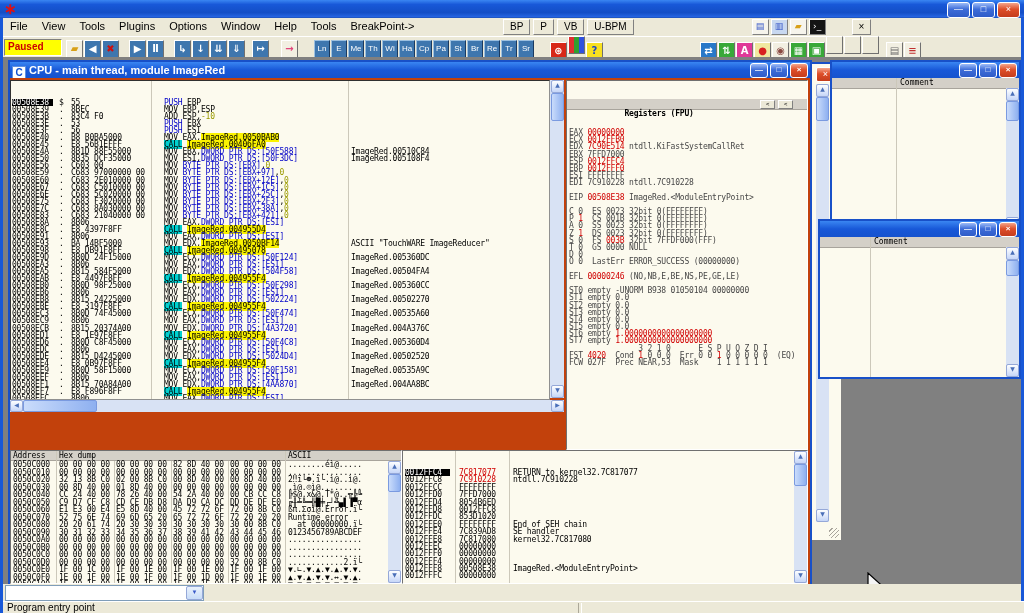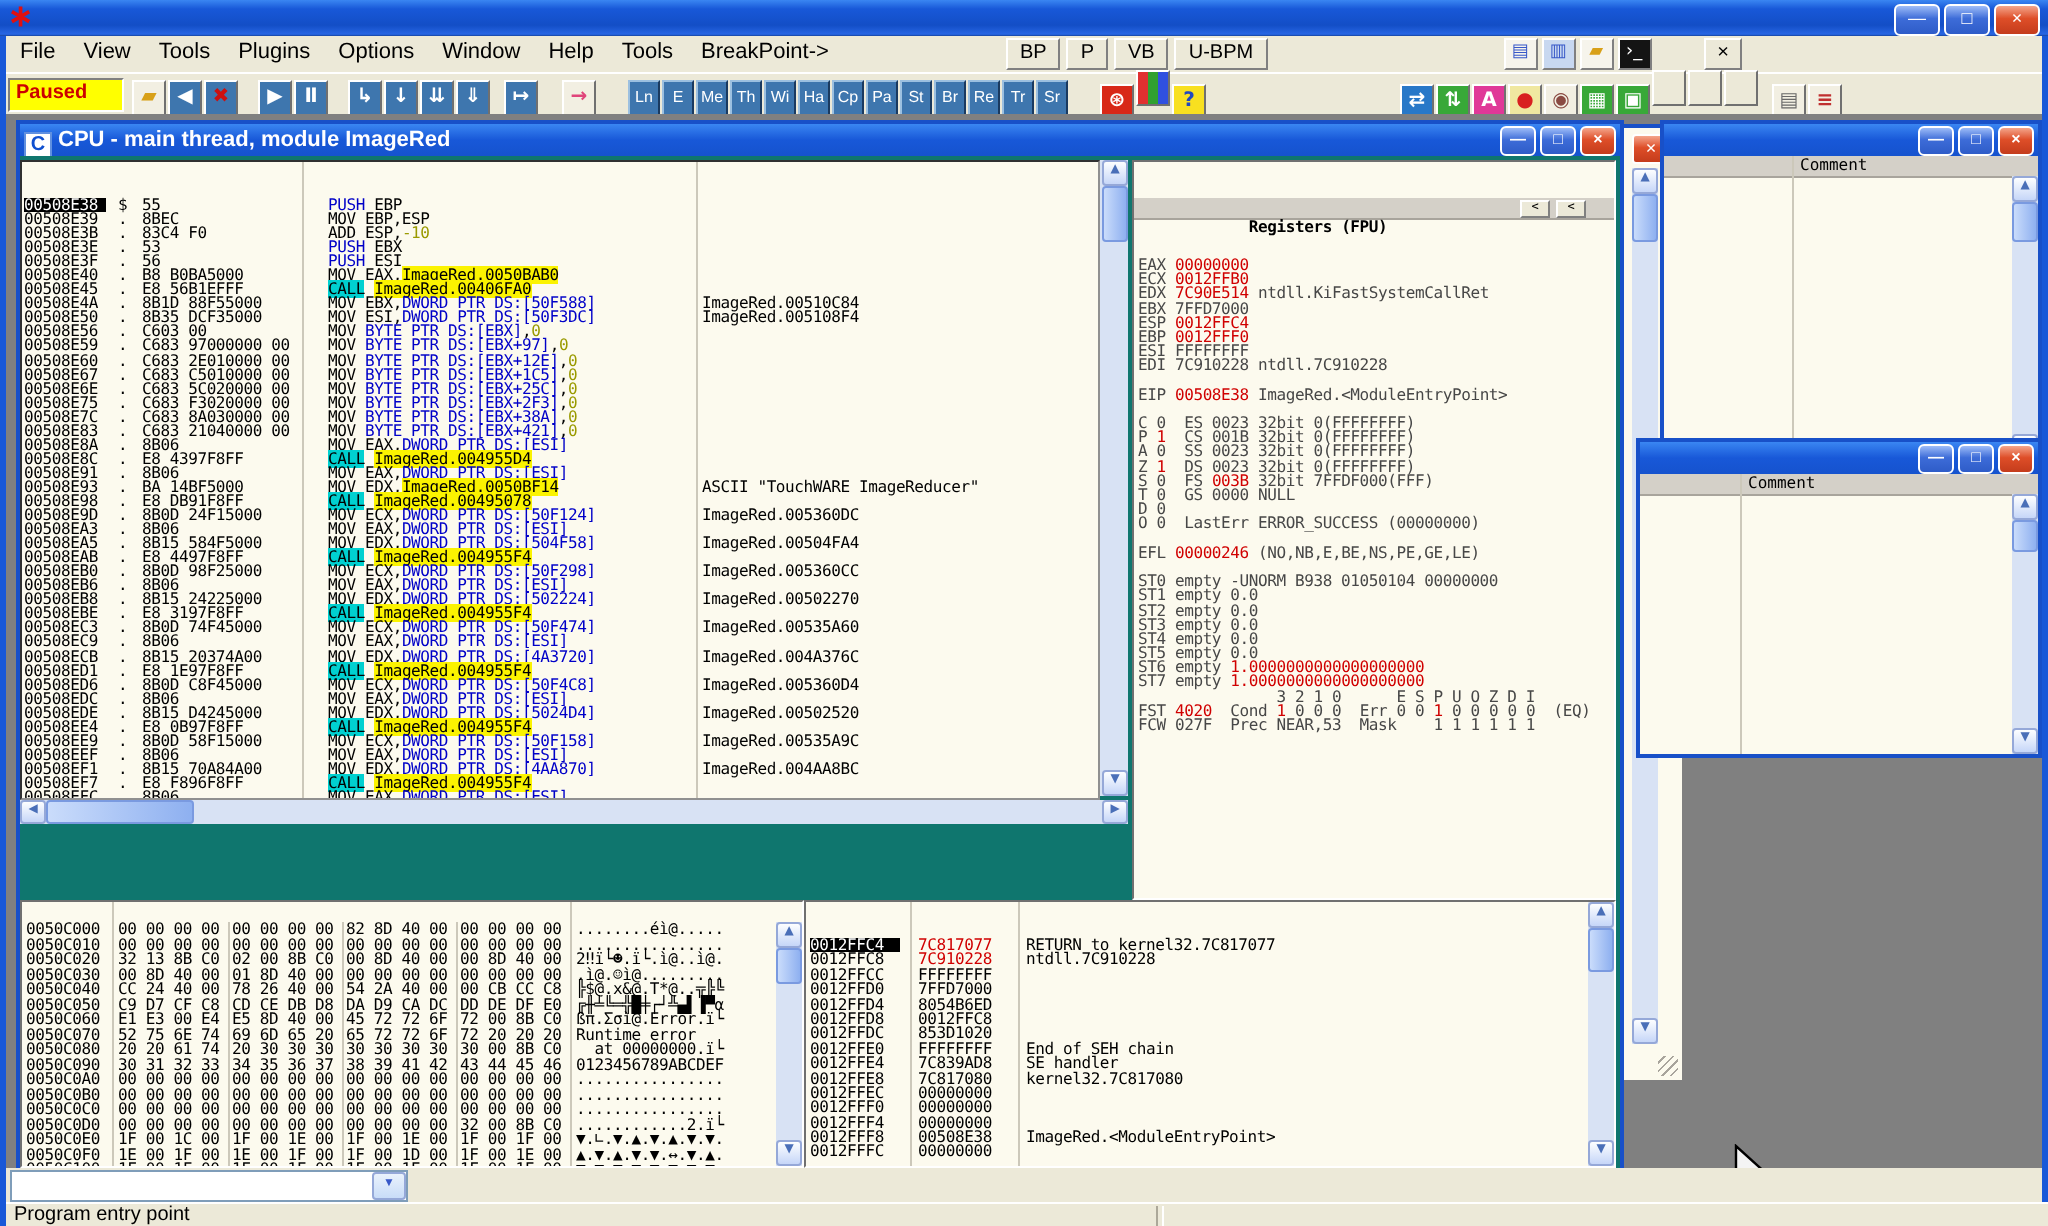--- a/index.html
+++ b/index.html
@@ -197,21 +197,21 @@
 
     <div class="cwin" style="left:5px;top:3px;width:800px;height:524px;">
       <div class="ctitle">
         <span class="cpu-icon">C</span><span>CPU - main thread, module ImageRed</span>
         <span class="cap-btns">
           <span class="cap-btn">—</span>
           <span class="cap-btn">□</span>
           <span class="cap-btn close">×</span>
         </span>
       </div>
-      <div style="position:absolute;left:0;top:16px;right:0;bottom:0;background:#0f766e;">
+      <div style="position:absolute;left:0;top:16px;right:0;bottom:0;background:#c2410c;">
 
         <div class="pane dark mono" style="left:0;top:2px;width:538px;height:318px;">
           <div id="disasm-rows"><div class="drow mono"><span class="d-addr sel">00508E38</span><span class="d-mark">$</span><span class="d-bytes">55</span><span class="d-cmd"><span class="t-k">PUSH</span><span class="t-n"> EBP</span></span></div><div class="drow mono"><span class="d-addr">00508E39</span><span class="d-mark">.</span><span class="d-bytes">8BEC</span><span class="d-cmd"><span class="t-n">MOV EBP,ESP</span></span></div><div class="drow mono"><span class="d-addr">00508E3B</span><span class="d-mark">.</span><span class="d-bytes">83C4 F0</span><span class="d-cmd"><span class="t-n">ADD ESP,</span><span class="t-o">-10</span></span></div><div class="drow mono"><span class="d-addr">00508E3E</span><span class="d-mark">.</span><span class="d-bytes">53</span><span class="d-cmd"><span class="t-k">PUSH</span><span class="t-n"> EBX</span></span></div><div class="drow mono"><span class="d-addr">00508E3F</span><span class="d-mark">.</span><span class="d-bytes">56</span><span class="d-cmd"><span class="t-k">PUSH</span><span class="t-n"> ESI</span></span></div><div class="drow mono"><span class="d-addr">00508E40</span><span class="d-mark">.</span><span class="d-bytes">B8 B0BA5000</span><span class="d-cmd"><span class="t-n">MOV EAX,</span><span class="t-y">ImageRed.0050BAB0</span></span></div><div class="drow mono"><span class="d-addr">00508E45</span><span class="d-mark">.</span><span class="d-bytes">E8 56B1EFFF</span><span class="d-cmd"><span class="t-c">CALL</span><span class="t-n"> </span><span class="t-y">ImageRed.00406FA0</span></span></div><div class="drow mono"><span class="d-addr">00508E4A</span><span class="d-mark">.</span><span class="d-bytes">8B1D 88F55000</span><span class="d-cmd"><span class="t-n">MOV EBX,</span><span class="t-b">DWORD PTR DS:[50F588]</span></span><span class="d-com">ImageRed.00510C84</span></div><div class="drow mono"><span class="d-addr">00508E50</span><span class="d-mark">.</span><span class="d-bytes">8B35 DCF35000</span><span class="d-cmd"><span class="t-n">MOV ESI,</span><span class="t-b">DWORD PTR DS:[50F3DC]</span></span><span class="d-com">ImageRed.005108F4</span></div><div class="drow mono"><span class="d-addr">00508E56</span><span class="d-mark">.</span><span class="d-bytes">C603 00</span><span class="d-cmd"><span class="t-n">MOV </span><span class="t-b">BYTE PTR DS:[EBX]</span><span class="t-n">,</span><span class="t-o">0</span></span></div><div class="drow mono"><span class="d-addr">00508E59</span><span class="d-mark">.</span><span class="d-bytes">C683 97000000 00</span><span class="d-cmd"><span class="t-n">MOV </span><span class="t-b">BYTE PTR DS:[EBX+97]</span><span class="t-n">,</span><span class="t-o">0</span></span></div><div class="drow mono"><span class="d-addr">00508E60</span><span class="d-mark">.</span><span class="d-bytes">C683 2E010000 00</span><span class="d-cmd"><span class="t-n">MOV </span><span class="t-b">BYTE PTR DS:[EBX+12E]</span><span class="t-n">,</span><span class="t-o">0</span></span></div><div class="drow mono"><span class="d-addr">00508E67</span><span class="d-mark">.</span><span class="d-bytes">C683 C5010000 00</span><span class="d-cmd"><span class="t-n">MOV </span><span class="t-b">BYTE PTR DS:[EBX+1C5]</span><span class="t-n">,</span><span class="t-o">0</span></span></div><div class="drow mono"><span class="d-addr">00508E6E</span><span class="d-mark">.</span><span class="d-bytes">C683 5C020000 00</span><span class="d-cmd"><span class="t-n">MOV </span><span class="t-b">BYTE PTR DS:[EBX+25C]</span><span class="t-n">,</span><span class="t-o">0</span></span></div><div class="drow mono"><span class="d-addr">00508E75</span><span class="d-mark">.</span><span class="d-bytes">C683 F3020000 00</span><span class="d-cmd"><span class="t-n">MOV </span><span class="t-b">BYTE PTR DS:[EBX+2F3]</span><span class="t-n">,</span><span class="t-o">0</span></span></div><div class="drow mono"><span class="d-addr">00508E7C</span><span class="d-mark">.</span><span class="d-bytes">C683 8A030000 00</span><span class="d-cmd"><span class="t-n">MOV </span><span class="t-b">BYTE PTR DS:[EBX+38A]</span><span class="t-n">,</span><span class="t-o">0</span></span></div><div class="drow mono"><span class="d-addr">00508E83</span><span class="d-mark">.</span><span class="d-bytes">C683 21040000 00</span><span class="d-cmd"><span class="t-n">MOV </span><span class="t-b">BYTE PTR DS:[EBX+421]</span><span class="t-n">,</span><span class="t-o">0</span></span></div><div class="drow mono"><span class="d-addr">00508E8A</span><span class="d-mark">.</span><span class="d-bytes">8B06</span><span class="d-cmd"><span class="t-n">MOV EAX,</span><span class="t-b">DWORD PTR DS:[ESI]</span></span></div><div class="drow mono"><span class="d-addr">00508E8C</span><span class="d-mark">.</span><span class="d-bytes">E8 4397F8FF</span><span class="d-cmd"><span class="t-c">CALL</span><span class="t-n"> </span><span class="t-y">ImageRed.004955D4</span></span></div><div class="drow mono"><span class="d-addr">00508E91</span><span class="d-mark">.</span><span class="d-bytes">8B06</span><span class="d-cmd"><span class="t-n">MOV EAX,</span><span class="t-b">DWORD PTR DS:[ESI]</span></span></div><div class="drow mono"><span class="d-addr">00508E93</span><span class="d-mark">.</span><span class="d-bytes">BA 14BF5000</span><span class="d-cmd"><span class="t-n">MOV EDX,</span><span class="t-y">ImageRed.0050BF14</span></span><span class="d-com">ASCII "TouchWARE ImageReducer"</span></div><div class="drow mono"><span class="d-addr">00508E98</span><span class="d-mark">.</span><span class="d-bytes">E8 DB91F8FF</span><span class="d-cmd"><span class="t-c">CALL</span><span class="t-n"> </span><span class="t-y">ImageRed.00495078</span></span></div><div class="drow mono"><span class="d-addr">00508E9D</span><span class="d-mark">.</span><span class="d-bytes">8B0D 24F15000</span><span class="d-cmd"><span class="t-n">MOV ECX,</span><span class="t-b">DWORD PTR DS:[50F124]</span></span><span class="d-com">ImageRed.005360DC</span></div><div class="drow mono"><span class="d-addr">00508EA3</span><span class="d-mark">.</span><span class="d-bytes">8B06</span><span class="d-cmd"><span class="t-n">MOV EAX,</span><span class="t-b">DWORD PTR DS:[ESI]</span></span></div><div class="drow mono"><span class="d-addr">00508EA5</span><span class="d-mark">.</span><span class="d-bytes">8B15 584F5000</span><span class="d-cmd"><span class="t-n">MOV EDX,</span><span class="t-b">DWORD PTR DS:[504F58]</span></span><span class="d-com">ImageRed.00504FA4</span></div><div class="drow mono"><span class="d-addr">00508EAB</span><span class="d-mark">.</span><span class="d-bytes">E8 4497F8FF</span><span class="d-cmd"><span class="t-c">CALL</span><span class="t-n"> </span><span class="t-y">ImageRed.004955F4</span></span></div><div class="drow mono"><span class="d-addr">00508EB0</span><span class="d-mark">.</span><span class="d-bytes">8B0D 98F25000</span><span class="d-cmd"><span class="t-n">MOV ECX,</span><span class="t-b">DWORD PTR DS:[50F298]</span></span><span class="d-com">ImageRed.005360CC</span></div><div class="drow mono"><span class="d-addr">00508EB6</span><span class="d-mark">.</span><span class="d-bytes">8B06</span><span class="d-cmd"><span class="t-n">MOV EAX,</span><span class="t-b">DWORD PTR DS:[ESI]</span></span></div><div class="drow mono"><span class="d-addr">00508EB8</span><span class="d-mark">.</span><span class="d-bytes">8B15 24225000</span><span class="d-cmd"><span class="t-n">MOV EDX,</span><span class="t-b">DWORD PTR DS:[502224]</span></span><span class="d-com">ImageRed.00502270</span></div><div class="drow mono"><span class="d-addr">00508EBE</span><span class="d-mark">.</span><span class="d-bytes">E8 3197F8FF</span><span class="d-cmd"><span class="t-c">CALL</span><span class="t-n"> </span><span class="t-y">ImageRed.004955F4</span></span></div><div class="drow mono"><span class="d-addr">00508EC3</span><span class="d-mark">.</span><span class="d-bytes">8B0D 74F45000</span><span class="d-cmd"><span class="t-n">MOV ECX,</span><span class="t-b">DWORD PTR DS:[50F474]</span></span><span class="d-com">ImageRed.00535A60</span></div><div class="drow mono"><span class="d-addr">00508EC9</span><span class="d-mark">.</span><span class="d-bytes">8B06</span><span class="d-cmd"><span class="t-n">MOV EAX,</span><span class="t-b">DWORD PTR DS:[ESI]</span></span></div><div class="drow mono"><span class="d-addr">00508ECB</span><span class="d-mark">.</span><span class="d-bytes">8B15 20374A00</span><span class="d-cmd"><span class="t-n">MOV EDX,</span><span class="t-b">DWORD PTR DS:[4A3720]</span></span><span class="d-com">ImageRed.004A376C</span></div><div class="drow mono"><span class="d-addr">00508ED1</span><span class="d-mark">.</span><span class="d-bytes">E8 1E97F8FF</span><span class="d-cmd"><span class="t-c">CALL</span><span class="t-n"> </span><span class="t-y">ImageRed.004955F4</span></span></div><div class="drow mono"><span class="d-addr">00508ED6</span><span class="d-mark">.</span><span class="d-bytes">8B0D C8F45000</span><span class="d-cmd"><span class="t-n">MOV ECX,</span><span class="t-b">DWORD PTR DS:[50F4C8]</span></span><span class="d-com">ImageRed.005360D4</span></div><div class="drow mono"><span class="d-addr">00508EDC</span><span class="d-mark">.</span><span class="d-bytes">8B06</span><span class="d-cmd"><span class="t-n">MOV EAX,</span><span class="t-b">DWORD PTR DS:[ESI]</span></span></div><div class="drow mono"><span class="d-addr">00508EDE</span><span class="d-mark">.</span><span class="d-bytes">8B15 D4245000</span><span class="d-cmd"><span class="t-n">MOV EDX,</span><span class="t-b">DWORD PTR DS:[5024D4]</span></span><span class="d-com">ImageRed.00502520</span></div><div class="drow mono"><span class="d-addr">00508EE4</span><span class="d-mark">.</span><span class="d-bytes">E8 0B97F8FF</span><span class="d-cmd"><span class="t-c">CALL</span><span class="t-n"> </span><span class="t-y">ImageRed.004955F4</span></span></div><div class="drow mono"><span class="d-addr">00508EE9</span><span class="d-mark">.</span><span class="d-bytes">8B0D 58F15000</span><span class="d-cmd"><span class="t-n">MOV ECX,</span><span class="t-b">DWORD PTR DS:[50F158]</span></span><span class="d-com">ImageRed.00535A9C</span></div><div class="drow mono"><span class="d-addr">00508EEF</span><span class="d-mark">.</span><span class="d-bytes">8B06</span><span class="d-cmd"><span class="t-n">MOV EAX,</span><span class="t-b">DWORD PTR DS:[ESI]</span></span></div><div class="drow mono"><span class="d-addr">00508EF1</span><span class="d-mark">.</span><span class="d-bytes">8B15 70A84A00</span><span class="d-cmd"><span class="t-n">MOV EDX,</span><span class="t-b">DWORD PTR DS:[4AA870]</span></span><span class="d-com">ImageRed.004AA8BC</span></div><div class="drow mono"><span class="d-addr">00508EF7</span><span class="d-mark">.</span><span class="d-bytes">E8 F896F8FF</span><span class="d-cmd"><span class="t-c">CALL</span><span class="t-n"> </span><span class="t-y">ImageRed.004955F4</span></span></div><div class="drow mono"><span class="d-addr">00508EFC</span><span class="d-mark">.</span><span class="d-bytes">8B06</span><span class="d-cmd"><span class="t-n">MOV EAX,</span><span class="t-b">DWORD PTR DS:[ESI]</span></span></div></div>
           <div class="vline" style="left:140px;"></div>
           <div class="vline" style="left:337px;"></div>
         </div>
 
         <span class="sbv" style="left:540px;top:2px;width:14px;height:318px;">
           <span class="sb-btn" style="left:1px;top:0;width:11px;height:11px;">▲</span>
           <span class="sb-thumb" style="left:1px;top:13px;width:11px;height:26px;"></span>
@@ -228,20 +228,25 @@
         <div class="pane mono" style="left:556px;top:2px;width:240px;height:368px;">
           <div class="regs-head">
             <span>Registers (FPU)</span>
             <span class="rh-btn" style="right:32px;">&lt;</span>
             <span class="rh-btn" style="right:14px;">&lt;</span>
           </div>
           <div id="regs-lines" style="padding-top:1px;"><div class="rline mono"><span class="sg-g">EAX </span><span class="sg-r">00000000</span></div><div class="rline mono"><span class="sg-g">ECX </span><span class="sg-r">0012FFB0</span></div><div class="rline mono"><span class="sg-g">EDX </span><span class="sg-r">7C90E514</span><span class="sg-g"> ntdll.KiFastSystemCallRet</span></div><div class="rline mono"><span class="sg-g">EBX 7FFD7000</span></div><div class="rline mono"><span class="sg-g">ESP </span><span class="sg-r">0012FFC4</span></div><div class="rline mono"><span class="sg-g">EBP </span><span class="sg-r">0012FFF0</span></div><div class="rline mono"><span class="sg-g">ESI FFFFFFFF</span></div><div class="rline mono"><span class="sg-g">EDI 7C910228 ntdll.7C910228</span></div><div class="rline mono"></div><div class="rline mono"><span class="sg-g">EIP </span><span class="sg-r">00508E38</span><span class="sg-g"> ImageRed.&lt;ModuleEntryPoint&gt;</span></div><div class="rline mono"></div><div class="rline mono"><span class="sg-g">C 0  ES 0023 32bit 0(FFFFFFFF)</span></div><div class="rline mono"><span class="sg-g">P </span><span class="sg-r">1</span><span class="sg-g">  CS 001B 32bit 0(FFFFFFFF)</span></div><div class="rline mono"><span class="sg-g">A 0  SS 0023 32bit 0(FFFFFFFF)</span></div><div class="rline mono"><span class="sg-g">Z </span><span class="sg-r">1</span><span class="sg-g">  DS 0023 32bit 0(FFFFFFFF)</span></div><div class="rline mono"><span class="sg-g">S 0  FS </span><span class="sg-r">003B</span><span class="sg-g"> 32bit 7FFDF000(FFF)</span></div><div class="rline mono"><span class="sg-g">T 0  GS 0000 NULL</span></div><div class="rline mono"><span class="sg-g">D 0</span></div><div class="rline mono"><span class="sg-g">O 0  LastErr ERROR_SUCCESS (00000000)</span></div><div class="rline mono"></div><div class="rline mono"><span class="sg-g">EFL </span><span class="sg-r">00000246</span><span class="sg-g"> (NO,NB,E,BE,NS,PE,GE,LE)</span></div><div class="rline mono"></div><div class="rline mono"><span class="sg-g">ST0 empty -UNORM B938 01050104 00000000</span></div><div class="rline mono"><span class="sg-g">ST1 empty 0.0</span></div><div class="rline mono"><span class="sg-g">ST2 empty 0.0</span></div><div class="rline mono"><span class="sg-g">ST3 empty 0.0</span></div><div class="rline mono"><span class="sg-g">ST4 empty 0.0</span></div><div class="rline mono"><span class="sg-g">ST5 empty 0.0</span></div><div class="rline mono"><span class="sg-g">ST6 empty </span><span class="sg-r">1.0000000000000000000</span></div><div class="rline mono"><span class="sg-g">ST7 empty </span><span class="sg-r">1.0000000000000000000</span></div><div class="rline mono"><span class="sg-g">               3 2 1 0      E S P U O Z D I</span></div><div class="rline mono"><span class="sg-g">FST </span><span class="sg-r">4020</span><span class="sg-g">  Cond </span><span class="sg-r">1</span><span class="sg-g"> 0 0 0  Err 0 0 </span><span class="sg-r">1</span><span class="sg-g"> 0 0 0 0 0  (EQ)</span></div><div class="rline mono"><span class="sg-g">FCW 027F  Prec NEAR,53  Mask    1 1 1 1 1 1</span></div></div>
         </div>
 
         <div class="pane mono" style="left:0;top:372px;width:390px;height:132px;">
+          <div class="dump-head">
+            <span class="dh" style="left:2px;">Address</span>
+            <span class="dh" style="left:48px;">Hex dump</span>
+            <span class="dh" style="left:277px;">ASCII</span>
+          </div>
           <div id="dump-rows" style="position:absolute;left:0;right:0;top:10px;"><div class="hrow mono"><span class="h-addr">0050C000</span><span class="h-grp" style="left: 48px;">00 00 00 00</span><span class="h-grp" style="left: 105px;">00 00 00 00</span><span class="h-grp" style="left: 162px;">82 8D 40 00</span><span class="h-grp" style="left: 219px;">00 00 00 00</span><span class="h-ascii">........éì@.....</span></div><div class="hrow mono"><span class="h-addr">0050C010</span><span class="h-grp" style="left: 48px;">00 00 00 00</span><span class="h-grp" style="left: 105px;">00 00 00 00</span><span class="h-grp" style="left: 162px;">00 00 00 00</span><span class="h-grp" style="left: 219px;">00 00 00 00</span><span class="h-ascii">................</span></div><div class="hrow mono"><span class="h-addr">0050C020</span><span class="h-grp" style="left: 48px;">32 13 8B C0</span><span class="h-grp" style="left: 105px;">02 00 8B C0</span><span class="h-grp" style="left: 162px;">00 8D 40 00</span><span class="h-grp" style="left: 219px;">00 8D 40 00</span><span class="h-ascii">2‼ï└☻.ï└.ì@..ì@.</span></div><div class="hrow mono"><span class="h-addr">0050C030</span><span class="h-grp" style="left: 48px;">00 8D 40 00</span><span class="h-grp" style="left: 105px;">01 8D 40 00</span><span class="h-grp" style="left: 162px;">00 00 00 00</span><span class="h-grp" style="left: 219px;">00 00 00 00</span><span class="h-ascii">.ì@.☺ì@.........</span></div><div class="hrow mono"><span class="h-addr">0050C040</span><span class="h-grp" style="left: 48px;">CC 24 40 00</span><span class="h-grp" style="left: 105px;">78 26 40 00</span><span class="h-grp" style="left: 162px;">54 2A 40 00</span><span class="h-grp" style="left: 219px;">00 CB CC C8</span><span class="h-ascii">╠$@.x&amp;@.T*@..╦╠╚</span></div><div class="hrow mono"><span class="h-addr">0050C050</span><span class="h-grp" style="left: 48px;">C9 D7 CF C8</span><span class="h-grp" style="left: 105px;">CD CE DB D8</span><span class="h-grp" style="left: 162px;">DA D9 CA DC</span><span class="h-grp" style="left: 219px;">DD DE DF E0</span><span class="h-ascii">╔╫╧╚═╬█╪┌┘╩▄▌▐▀α</span></div><div class="hrow mono"><span class="h-addr">0050C060</span><span class="h-grp" style="left: 48px;">E1 E3 00 E4</span><span class="h-grp" style="left: 105px;">E5 8D 40 00</span><span class="h-grp" style="left: 162px;">45 72 72 6F</span><span class="h-grp" style="left: 219px;">72 00 8B C0</span><span class="h-ascii">ßπ.Σσì@.Error.ï└</span></div><div class="hrow mono"><span class="h-addr">0050C070</span><span class="h-grp" style="left: 48px;">52 75 6E 74</span><span class="h-grp" style="left: 105px;">69 6D 65 20</span><span class="h-grp" style="left: 162px;">65 72 72 6F</span><span class="h-grp" style="left: 219px;">72 20 20 20</span><span class="h-ascii">Runtime error   </span></div><div class="hrow mono"><span class="h-addr">0050C080</span><span class="h-grp" style="left: 48px;">20 20 61 74</span><span class="h-grp" style="left: 105px;">20 30 30 30</span><span class="h-grp" style="left: 162px;">30 30 30 30</span><span class="h-grp" style="left: 219px;">30 00 8B C0</span><span class="h-ascii">  at 00000000.ï└</span></div><div class="hrow mono"><span class="h-addr">0050C090</span><span class="h-grp" style="left: 48px;">30 31 32 33</span><span class="h-grp" style="left: 105px;">34 35 36 37</span><span class="h-grp" style="left: 162px;">38 39 41 42</span><span class="h-grp" style="left: 219px;">43 44 45 46</span><span class="h-ascii">0123456789ABCDEF</span></div><div class="hrow mono"><span class="h-addr">0050C0A0</span><span class="h-grp" style="left: 48px;">00 00 00 00</span><span class="h-grp" style="left: 105px;">00 00 00 00</span><span class="h-grp" style="left: 162px;">00 00 00 00</span><span class="h-grp" style="left: 219px;">00 00 00 00</span><span class="h-ascii">................</span></div><div class="hrow mono"><span class="h-addr">0050C0B0</span><span class="h-grp" style="left: 48px;">00 00 00 00</span><span class="h-grp" style="left: 105px;">00 00 00 00</span><span class="h-grp" style="left: 162px;">00 00 00 00</span><span class="h-grp" style="left: 219px;">00 00 00 00</span><span class="h-ascii">................</span></div><div class="hrow mono"><span class="h-addr">0050C0C0</span><span class="h-grp" style="left: 48px;">00 00 00 00</span><span class="h-grp" style="left: 105px;">00 00 00 00</span><span class="h-grp" style="left: 162px;">00 00 00 00</span><span class="h-grp" style="left: 219px;">00 00 00 00</span><span class="h-ascii">................</span></div><div class="hrow mono"><span class="h-addr">0050C0D0</span><span class="h-grp" style="left: 48px;">00 00 00 00</span><span class="h-grp" style="left: 105px;">00 00 00 00</span><span class="h-grp" style="left: 162px;">00 00 00 00</span><span class="h-grp" style="left: 219px;">32 00 8B C0</span><span class="h-ascii">............2.ï└</span></div><div class="hrow mono"><span class="h-addr">0050C0E0</span><span class="h-grp" style="left: 48px;">1F 00 1C 00</span><span class="h-grp" style="left: 105px;">1F 00 1E 00</span><span class="h-grp" style="left: 162px;">1F 00 1E 00</span><span class="h-grp" style="left: 219px;">1F 00 1F 00</span><span class="h-ascii">▼.∟.▼.▲.▼.▲.▼.▼.</span></div><div class="hrow mono"><span class="h-addr">0050C0F0</span><span class="h-grp" style="left: 48px;">1E 00 1F 00</span><span class="h-grp" style="left: 105px;">1E 00 1F 00</span><span class="h-grp" style="left: 162px;">1F 00 1D 00</span><span class="h-grp" style="left: 219px;">1F 00 1E 00</span><span class="h-ascii">▲.▼.▲.▼.▼.↔.▼.▲.</span></div><div class="hrow mono"><span class="h-addr">0050C100</span><span class="h-grp" style="left: 48px;">1F 00 1F 00</span><span class="h-grp" style="left: 105px;">1F 00 1F 00</span><span class="h-grp" style="left: 162px;">1F 00 1F 00</span><span class="h-grp" style="left: 219px;">1F 00 1F 00</span><span class="h-ascii">▼.▼.▼.▼.▼.▼.▼.▼.</span></div></div>
           <div class="vline" style="left:45px;top:0;"></div>
           <div class="vline" style="left:103px;top:10px;"></div>
           <div class="vline" style="left:160px;top:10px;"></div>
           <div class="vline" style="left:217px;top:10px;"></div>
           <div class="vline" style="left:274px;top:0;"></div>
           <span class="sbv" style="right:0px;top:10px;width:13px;bottom:0;">
             <span class="sb-btn" style="left:0;top:0;width:11px;height:11px;">▲</span>
             <span class="sb-thumb" style="left:0;top:13px;width:11px;height:16px;"></span>
             <span class="sb-btn" style="left:0;bottom:0;width:11px;height:11px;">▼</span>

